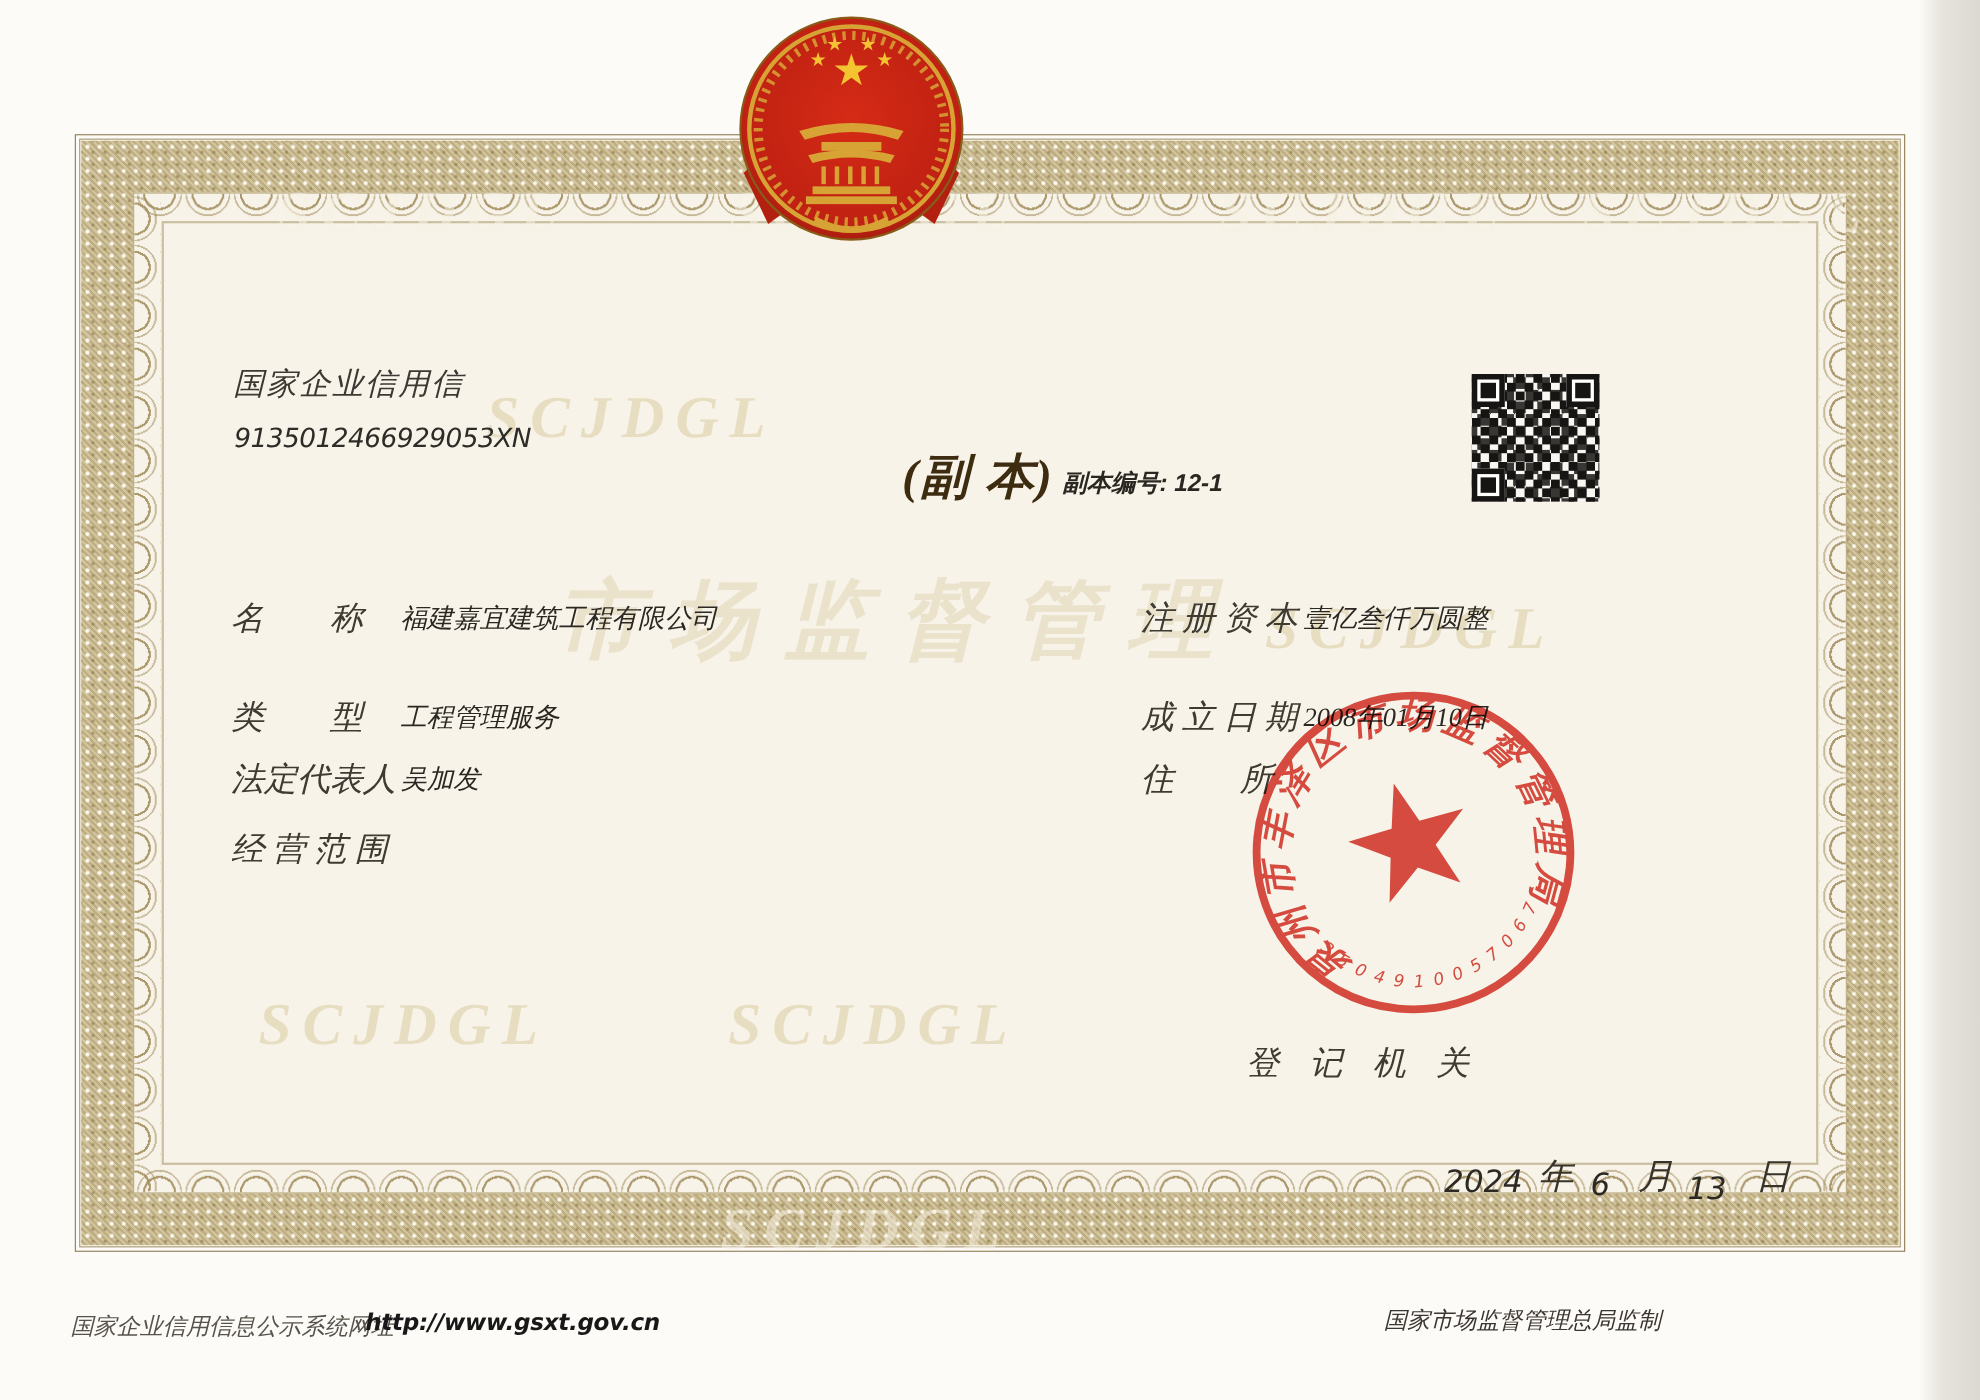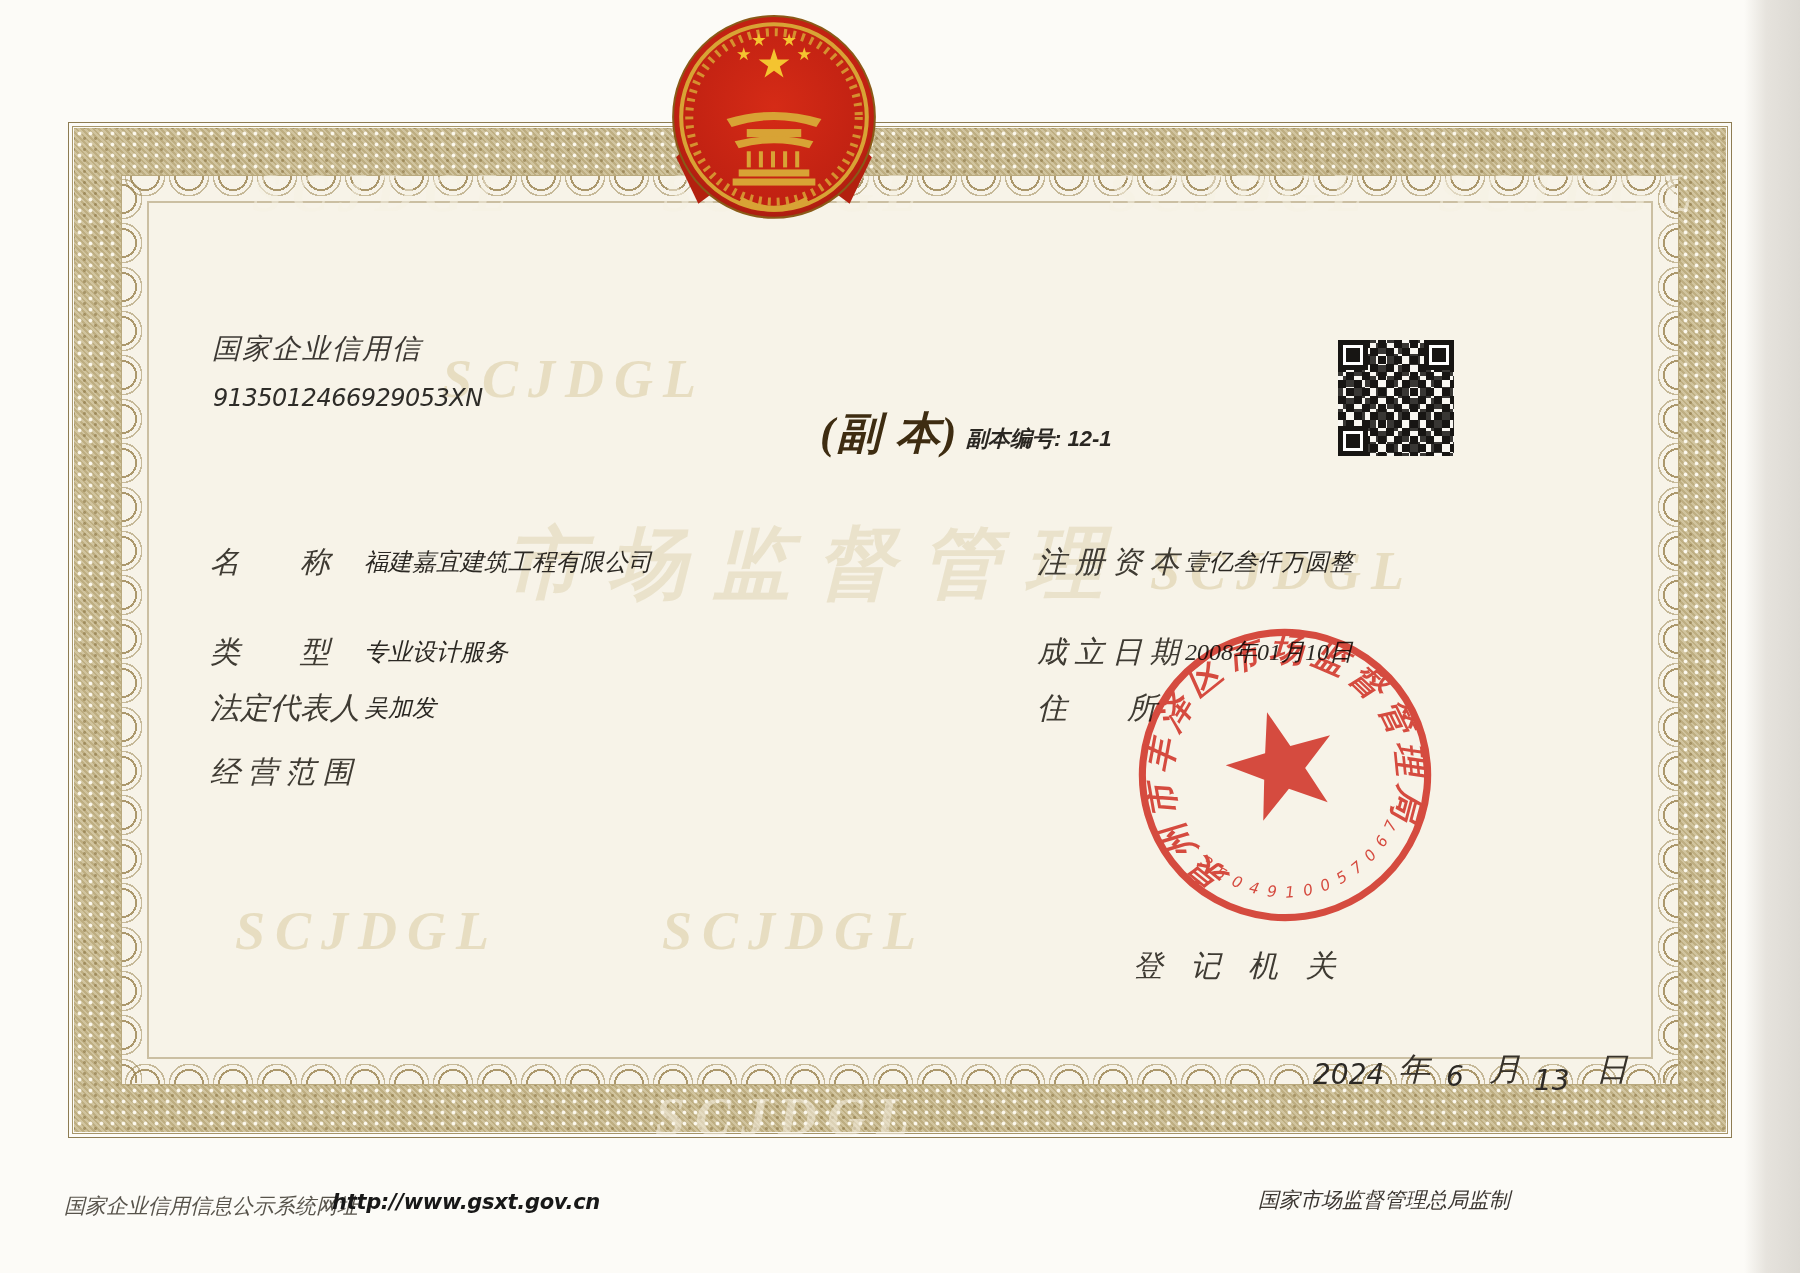--- a/index.html
+++ b/index.html
@@ -159,21 +159,21 @@
 
   <div class="abs qr">
     <div class="finder tl"></div>
     <div class="finder tr"></div>
     <div class="finder bl"></div>
   </div>
 
   <div class="abs flabel lbl-name">名　　称</div>
   <div class="abs fvalue val-name">福建嘉宜建筑工程有限公司</div>
   <div class="abs flabel lbl-type">类　　型</div>
-  <div class="abs fvalue val-type">专业设计服务</div>
+  <div class="abs fvalue val-type">工程管理服务</div>
   <div class="abs flabel lbl-legal">法定代表人</div>
   <div class="abs fvalue val-legal">吴加发</div>
   <div class="abs flabel lbl-scope">经 营 范 围</div>
 
   <div class="abs flabel lbl-capital">注 册 资 本</div>
   <div class="abs fvalue val-capital">壹亿叁仟万圆整</div>
   <div class="abs flabel lbl-estdate">成 立 日 期</div>
   <div class="abs fvalue val-estdate">2008年01月10日</div>
   <div class="abs flabel lbl-addr">住　　所</div>
   <div class="abs flabel lbl-regauth">登 记 机 关</div>

